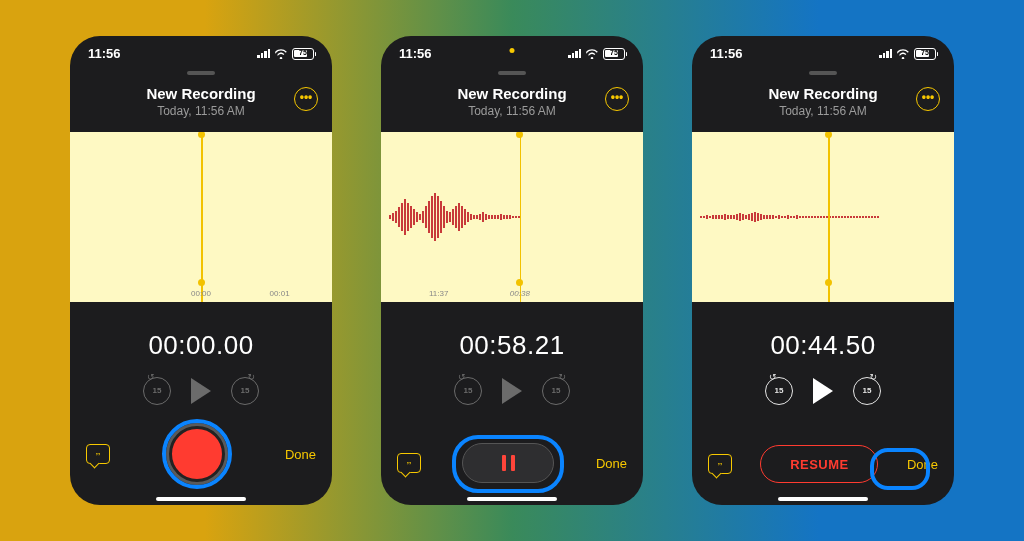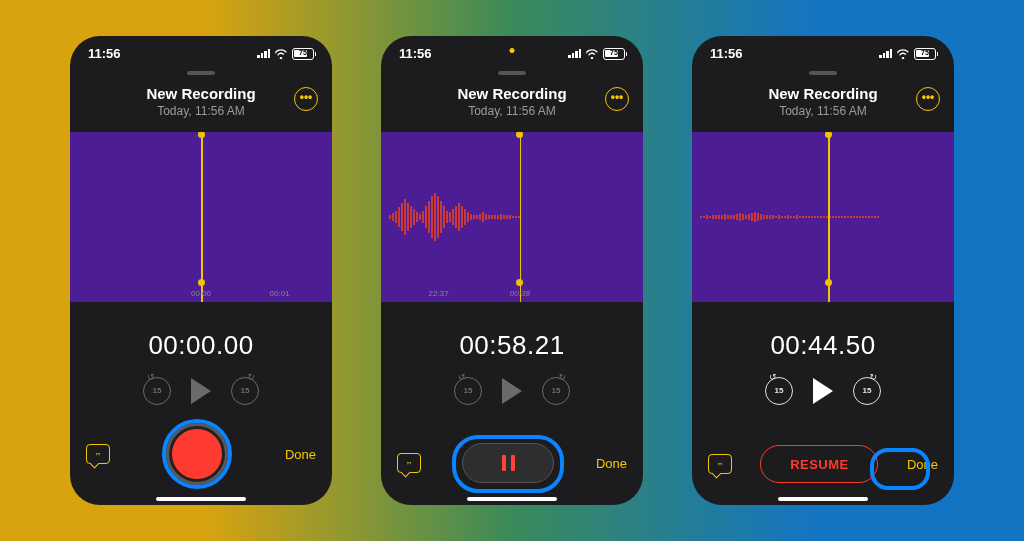--- a/index.html
+++ b/index.html
@@ -5,21 +5,21 @@
 html,body{margin:0;padding:0;width:1024px;height:541px;overflow:hidden;font-family:-apple-system,Helvetica,Arial,sans-serif}
 .bg{width:1024px;height:541px;background:linear-gradient(90deg,#d9a30f 0%,#d9a30f 20%,#3a8a5a 50%,#1474c4 80%,#1474c4 100%);display:flex;justify-content:space-between;align-items:center;padding:18px 70px;box-sizing:border-box}
 .phone{width:262px;height:469px;background:#1c1c1e;border-radius:30px;position:relative;overflow:hidden;color:#fff}
 .status{display:flex;justify-content:space-between;align-items:center;padding:10px 18px 2px;font-size:13px;font-weight:600}
 .status .right{display:flex;align-items:center;gap:4px;font-size:11px}
 .sheet-grip{width:28px;height:4px;background:#555;border-radius:3px;margin:8px auto 10px}
 .header{text-align:center;position:relative;padding:0 14px}
 .title{font-size:15px;font-weight:600}
 .subtitle{font-size:12px;color:#9b9b9b;margin-top:2px}
 .more{position:absolute;right:14px;top:2px;width:22px;height:22px;border:1.5px solid #f7c800;border-radius:50%;color:#f7c800;font-size:12px;line-height:19px;text-align:center;font-weight:700}
-.wave{height:170px;background:#4c1d95;margin-top:14px;position:relative;overflow:hidden}
+.wave{height:170px;background:#fef9c3;margin-top:14px;position:relative;overflow:hidden}
 .playhead{position:absolute;top:0;bottom:0;width:1.5px;background:#f2c200}
 .ph-dot{position:absolute;left:-3.5px;width:7px;height:7px;border-radius:50%;background:#f2c200}
 .ticks{position:absolute;left:0;right:0;bottom:0;height:20px;display:flex;font-size:8px;color:#888;align-items:flex-start}
 .tick{position:absolute;bottom:4px;transform:translateX(-50%)}
 .waveform{position:absolute;top:50%;left:0;right:0;height:60px;transform:translateY(-50%);display:flex;align-items:center}
 .wbar{width:1.5px;background:#c83a3a;margin-right:1.5px}
 .timer{text-align:center;font-size:26px;font-weight:500;margin-top:28px;font-variant-numeric:tabular-nums;letter-spacing:0.5px}
 .transport{display:flex;justify-content:center;align-items:center;gap:20px;margin-top:16px}
 .skip{width:26px;height:26px;border:1.8px solid #6b6b6b;border-radius:50%;position:relative;color:#6b6b6b}
 .skip.light{border-color:#e5e5e5;color:#e5e5e5}
@@ -188,21 +188,21 @@
           <div class="wbar" style="height: 3.2px;"></div>
           <div class="wbar" style="height: 1.6px;"></div>
           <div class="wbar" style="height: 1.6px;"></div>
           <div class="wbar" style="height: 1.6px;"></div>
         </div>
         <div class="playhead" style="left: 53%;">
           <div class="ph-dot" style="top: -1px;"></div>
           <div class="ph-dot" style="bottom: 16px;"></div>
         </div>
         <div class="ticks">
-          <div class="tick" style="left: 22%;">22:37</div>
+          <div class="tick" style="left: 22%;">11:37</div>
           <div class="tick" style="left: 53%; font-style: italic;">00:38</div>
         </div>
       </div>
       <div class="timer">00:58.21</div>
       <div class="transport">
     <div class="skip back ">
           <span class="arr">↺</span>
           <span class="num">15</span>
         </div>
     <div class="play "></div>

